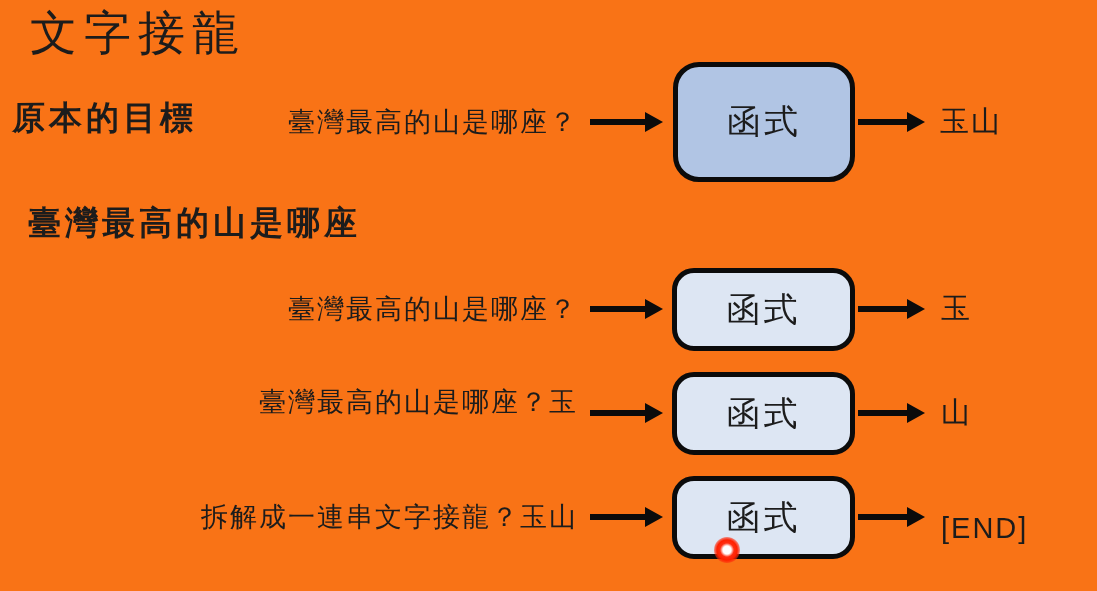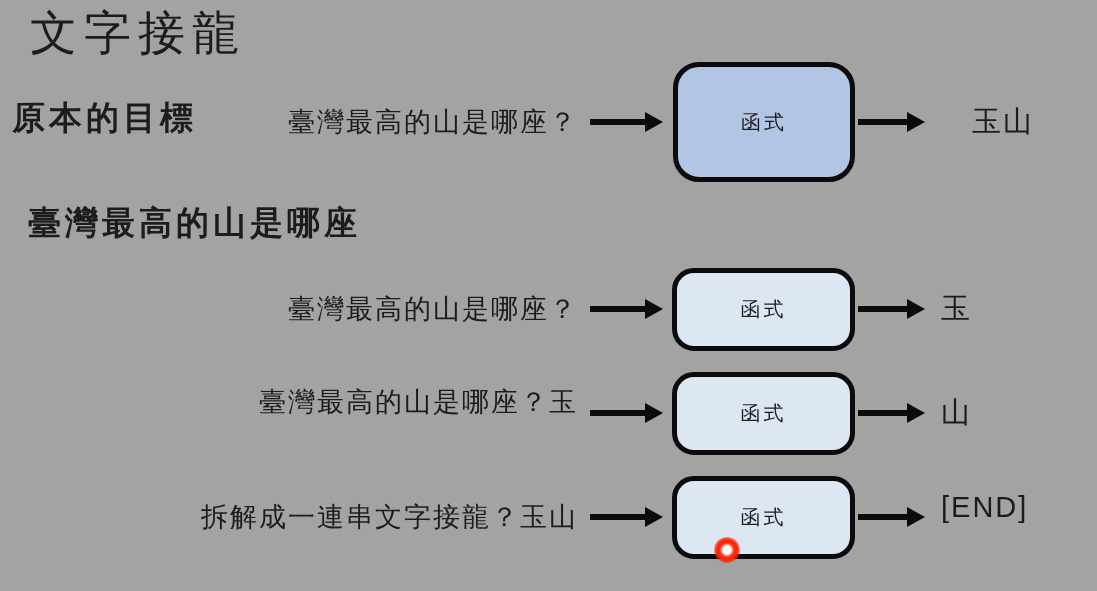--- a/index.html
+++ b/index.html
@@ -1,17 +1,17 @@
 <!DOCTYPE html>
 <html><head>
 <meta charset="utf-8">
 <style>
   html, body { margin:0; padding:0; background:#ffffff; }
   .slide {
-    position:relative; width:1097px; height:591px; background:#a3a3a3;
+    position:relative; width:1097px; height:591px; background:#f97316;
     font-family:"Liberation Sans", sans-serif; color:#1c1c1c; overflow:hidden;
   }
   .title {
     position:absolute; left:30px; top:2px; font-size:47px; font-weight:400;
     letter-spacing:7px; white-space:nowrap;
   }
   .heading {
     position:absolute; font-weight:700; font-size:33px; letter-spacing:4px;
     white-space:nowrap;
   }
@@ -24,21 +24,21 @@
   .output-text {
     position:absolute; font-size:29px; letter-spacing:2px;
     white-space:nowrap; transform:translateY(-50%);
   }
   .fn-box {
     position:absolute; box-sizing:border-box;
     background:#dde6f3; border:5px solid #0b0b0b; border-radius:22px;
     display:flex; align-items:center; justify-content:center;
   }
   .fn-box.primary { background:#b1c5e4; border-radius:26px; }
-  .fn-box .fn-label { font-size:20px; letter-spacing:3px; color:#1c1c1c; }
+  .fn-box .fn-label { font-size:34px; letter-spacing:3px; color:#1c1c1c; }
   .arrow {
     position:absolute; height:6px; background:#0b0b0b; transform:translateY(-50%);
   }
   .arrow::after {
     content:""; position:absolute; left:100%; top:50%; transform:translateY(-50%);
     width:0; height:0;
     border-left:18px solid #0b0b0b;
     border-top:10px solid transparent;
     border-bottom:10px solid transparent;
   }
@@ -60,21 +60,21 @@
   <div class="title">文字接龍</div>
 
   <div class="heading sec1">原本的目標</div>
 
   <div class="input-text" style="top:122px;">臺灣最高的山是哪座？</div>
   <div class="arrow" style="left:590px; top:122px; width:55px;"></div>
   <div class="fn-box primary" style="left:673px; top:62px; width:182px; height:120px;">
     <span class="fn-label">函式</span>
   </div>
   <div class="arrow" style="left:858px; top:122px; width:49px;"></div>
-  <div class="output-text" style="left:972px; top:122px;">玉山</div>
+  <div class="output-text" style="left:940px; top:122px;">玉山</div>
 
   <div class="heading sec2">臺灣最高的山是哪座</div>
 
   <div class="input-text" style="top:309px;">臺灣最高的山是哪座？</div>
   <div class="arrow" style="left:590px; top:309px; width:55px;"></div>
   <div class="fn-box" style="left:672px; top:268px; width:183px; height:83px;">
     <span class="fn-label">函式</span>
   </div>
   <div class="arrow" style="left:858px; top:309px; width:49px;"></div>
   <div class="output-text" style="left:941px; top:309px;">玉</div>
@@ -86,17 +86,17 @@
   </div>
   <div class="arrow" style="left:858px; top:413px; width:49px;"></div>
   <div class="output-text" style="left:941px; top:413px;">山</div>
 
   <div class="input-text" style="top:517px;">拆解成一連串文字接龍？玉山</div>
   <div class="arrow" style="left:590px; top:517px; width:55px;"></div>
   <div class="fn-box" style="left:672px; top:476px; width:183px; height:83px;">
     <span class="fn-label">函式</span>
   </div>
   <div class="arrow" style="left:858px; top:517px; width:49px;"></div>
-  <div class="output-text" style="left:941px; top:507px;">[END]</div>
+  <div class="output-text" style="left:941px; top:528px;">[END]</div>
 
   <div class="laser-dot" style="left:727px; top:550px;"></div>
 
 </div>
 
 </body></html>

